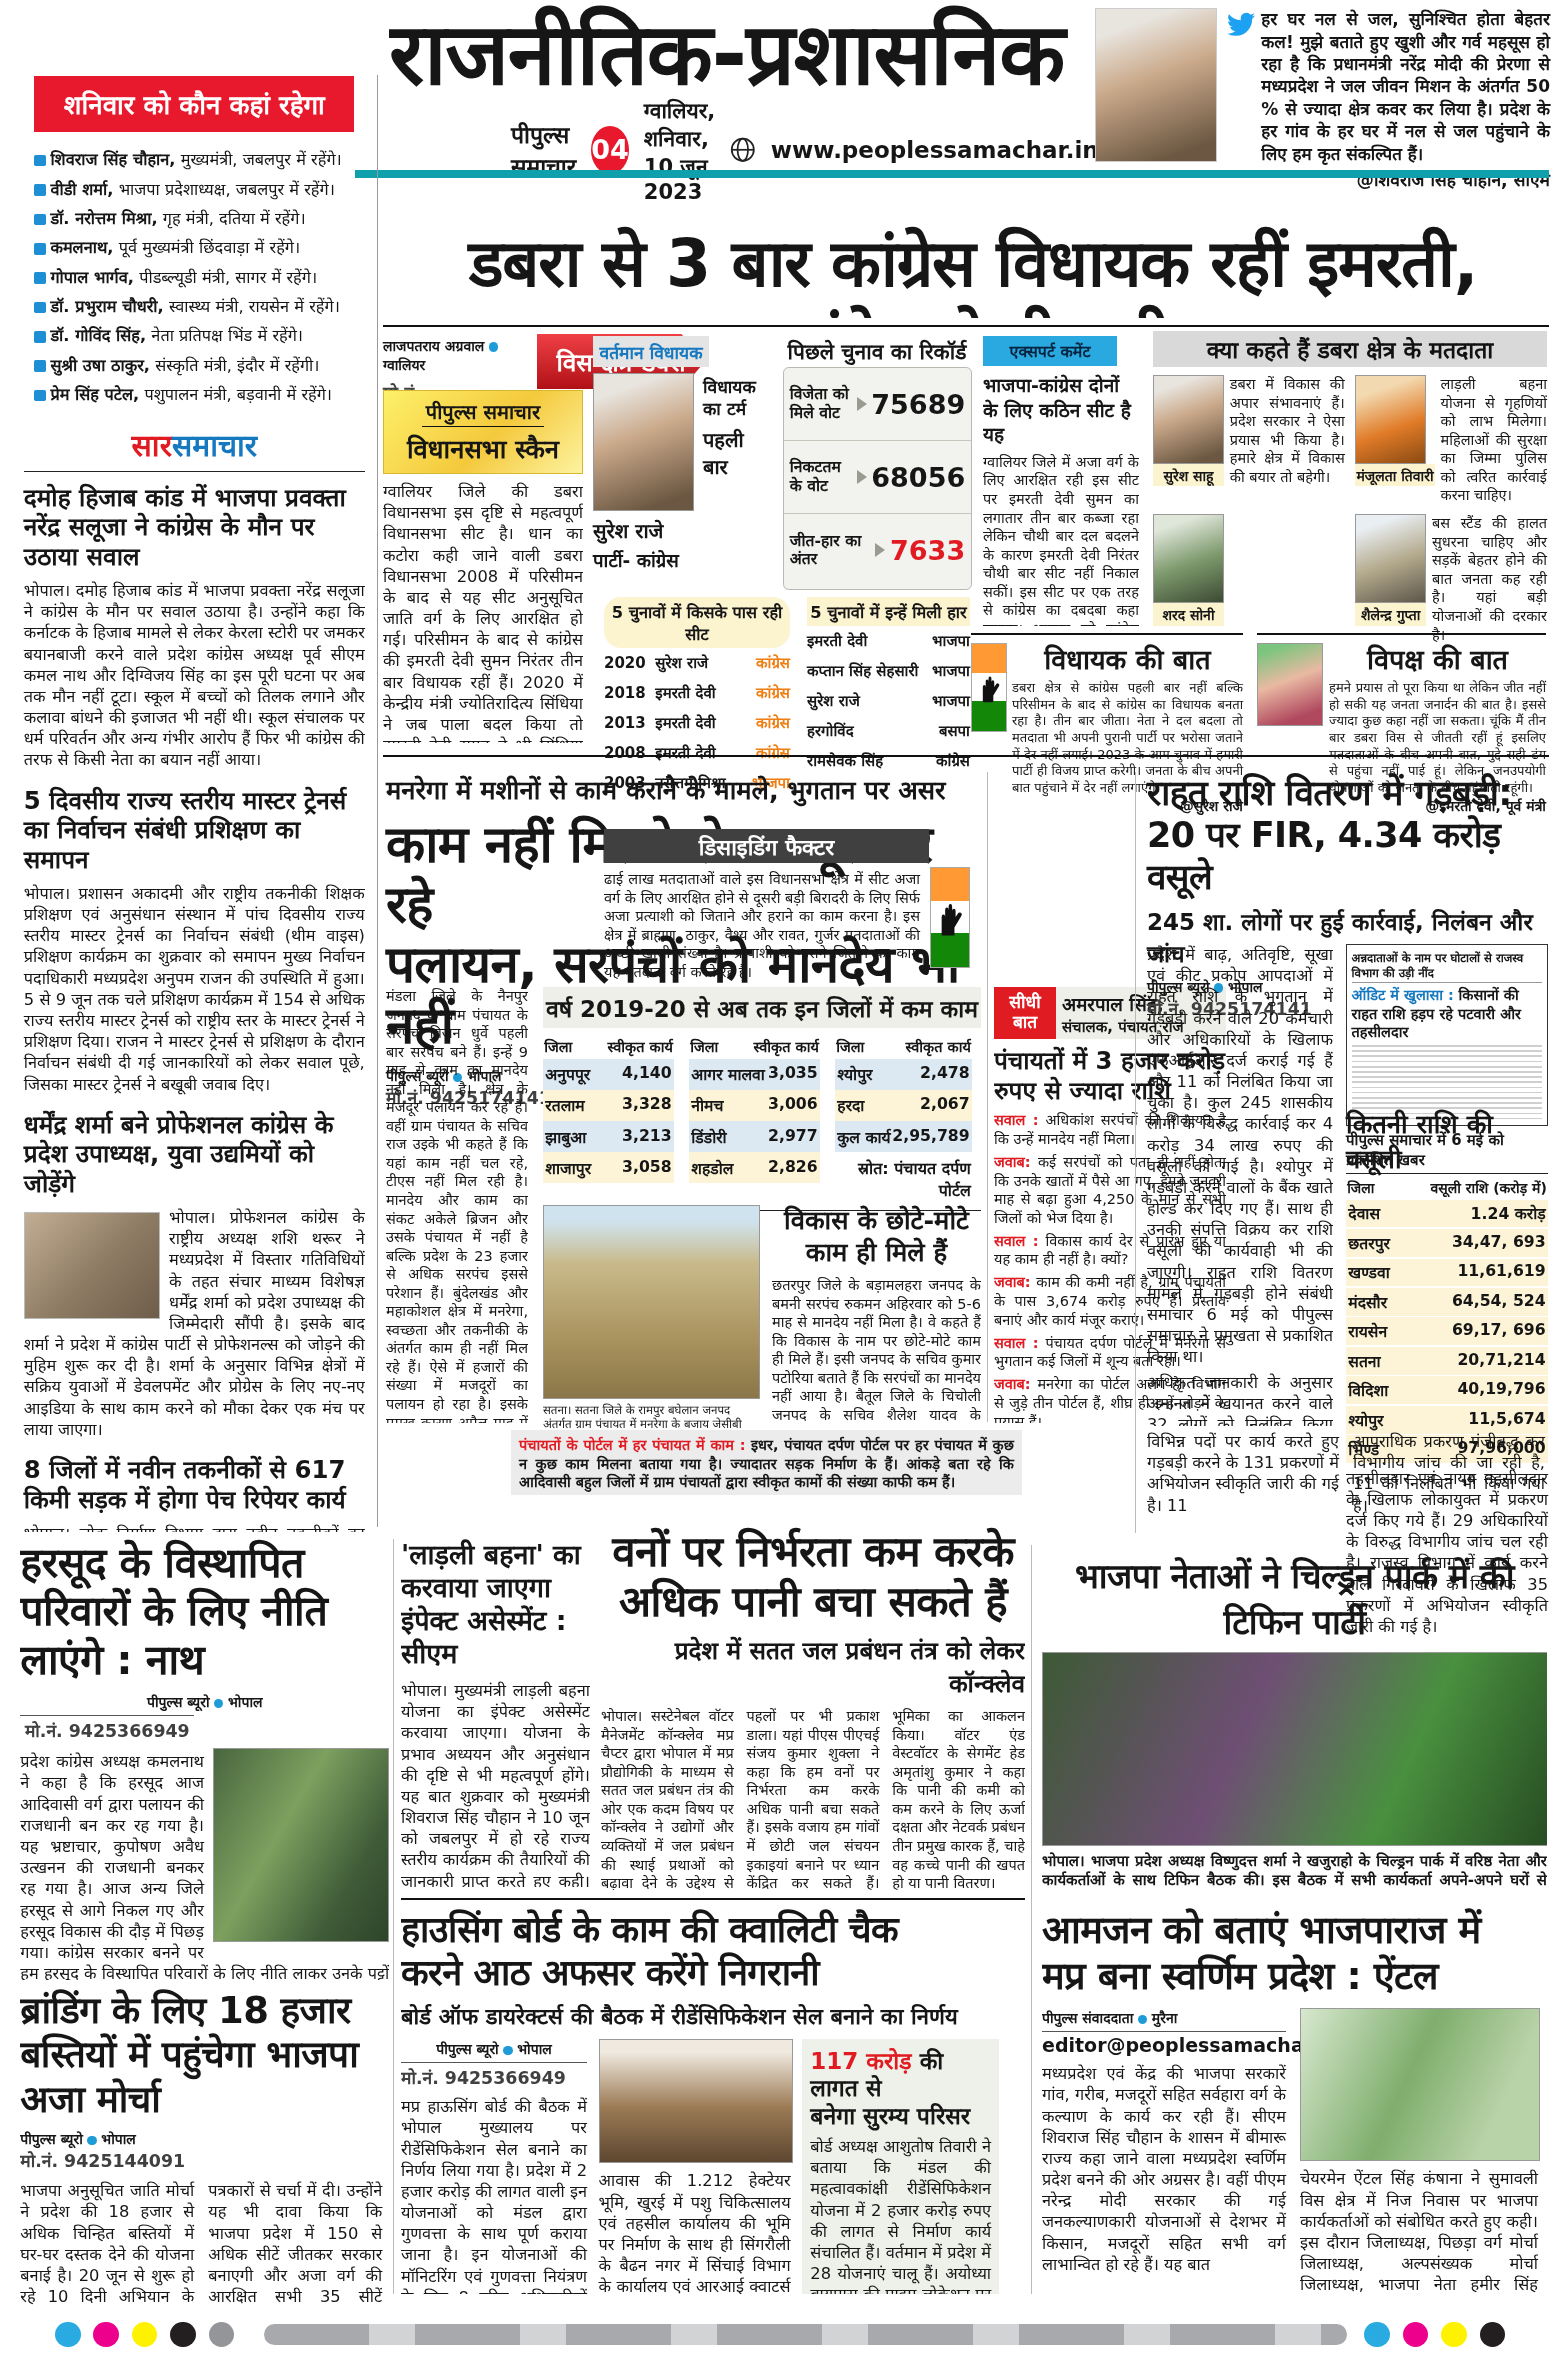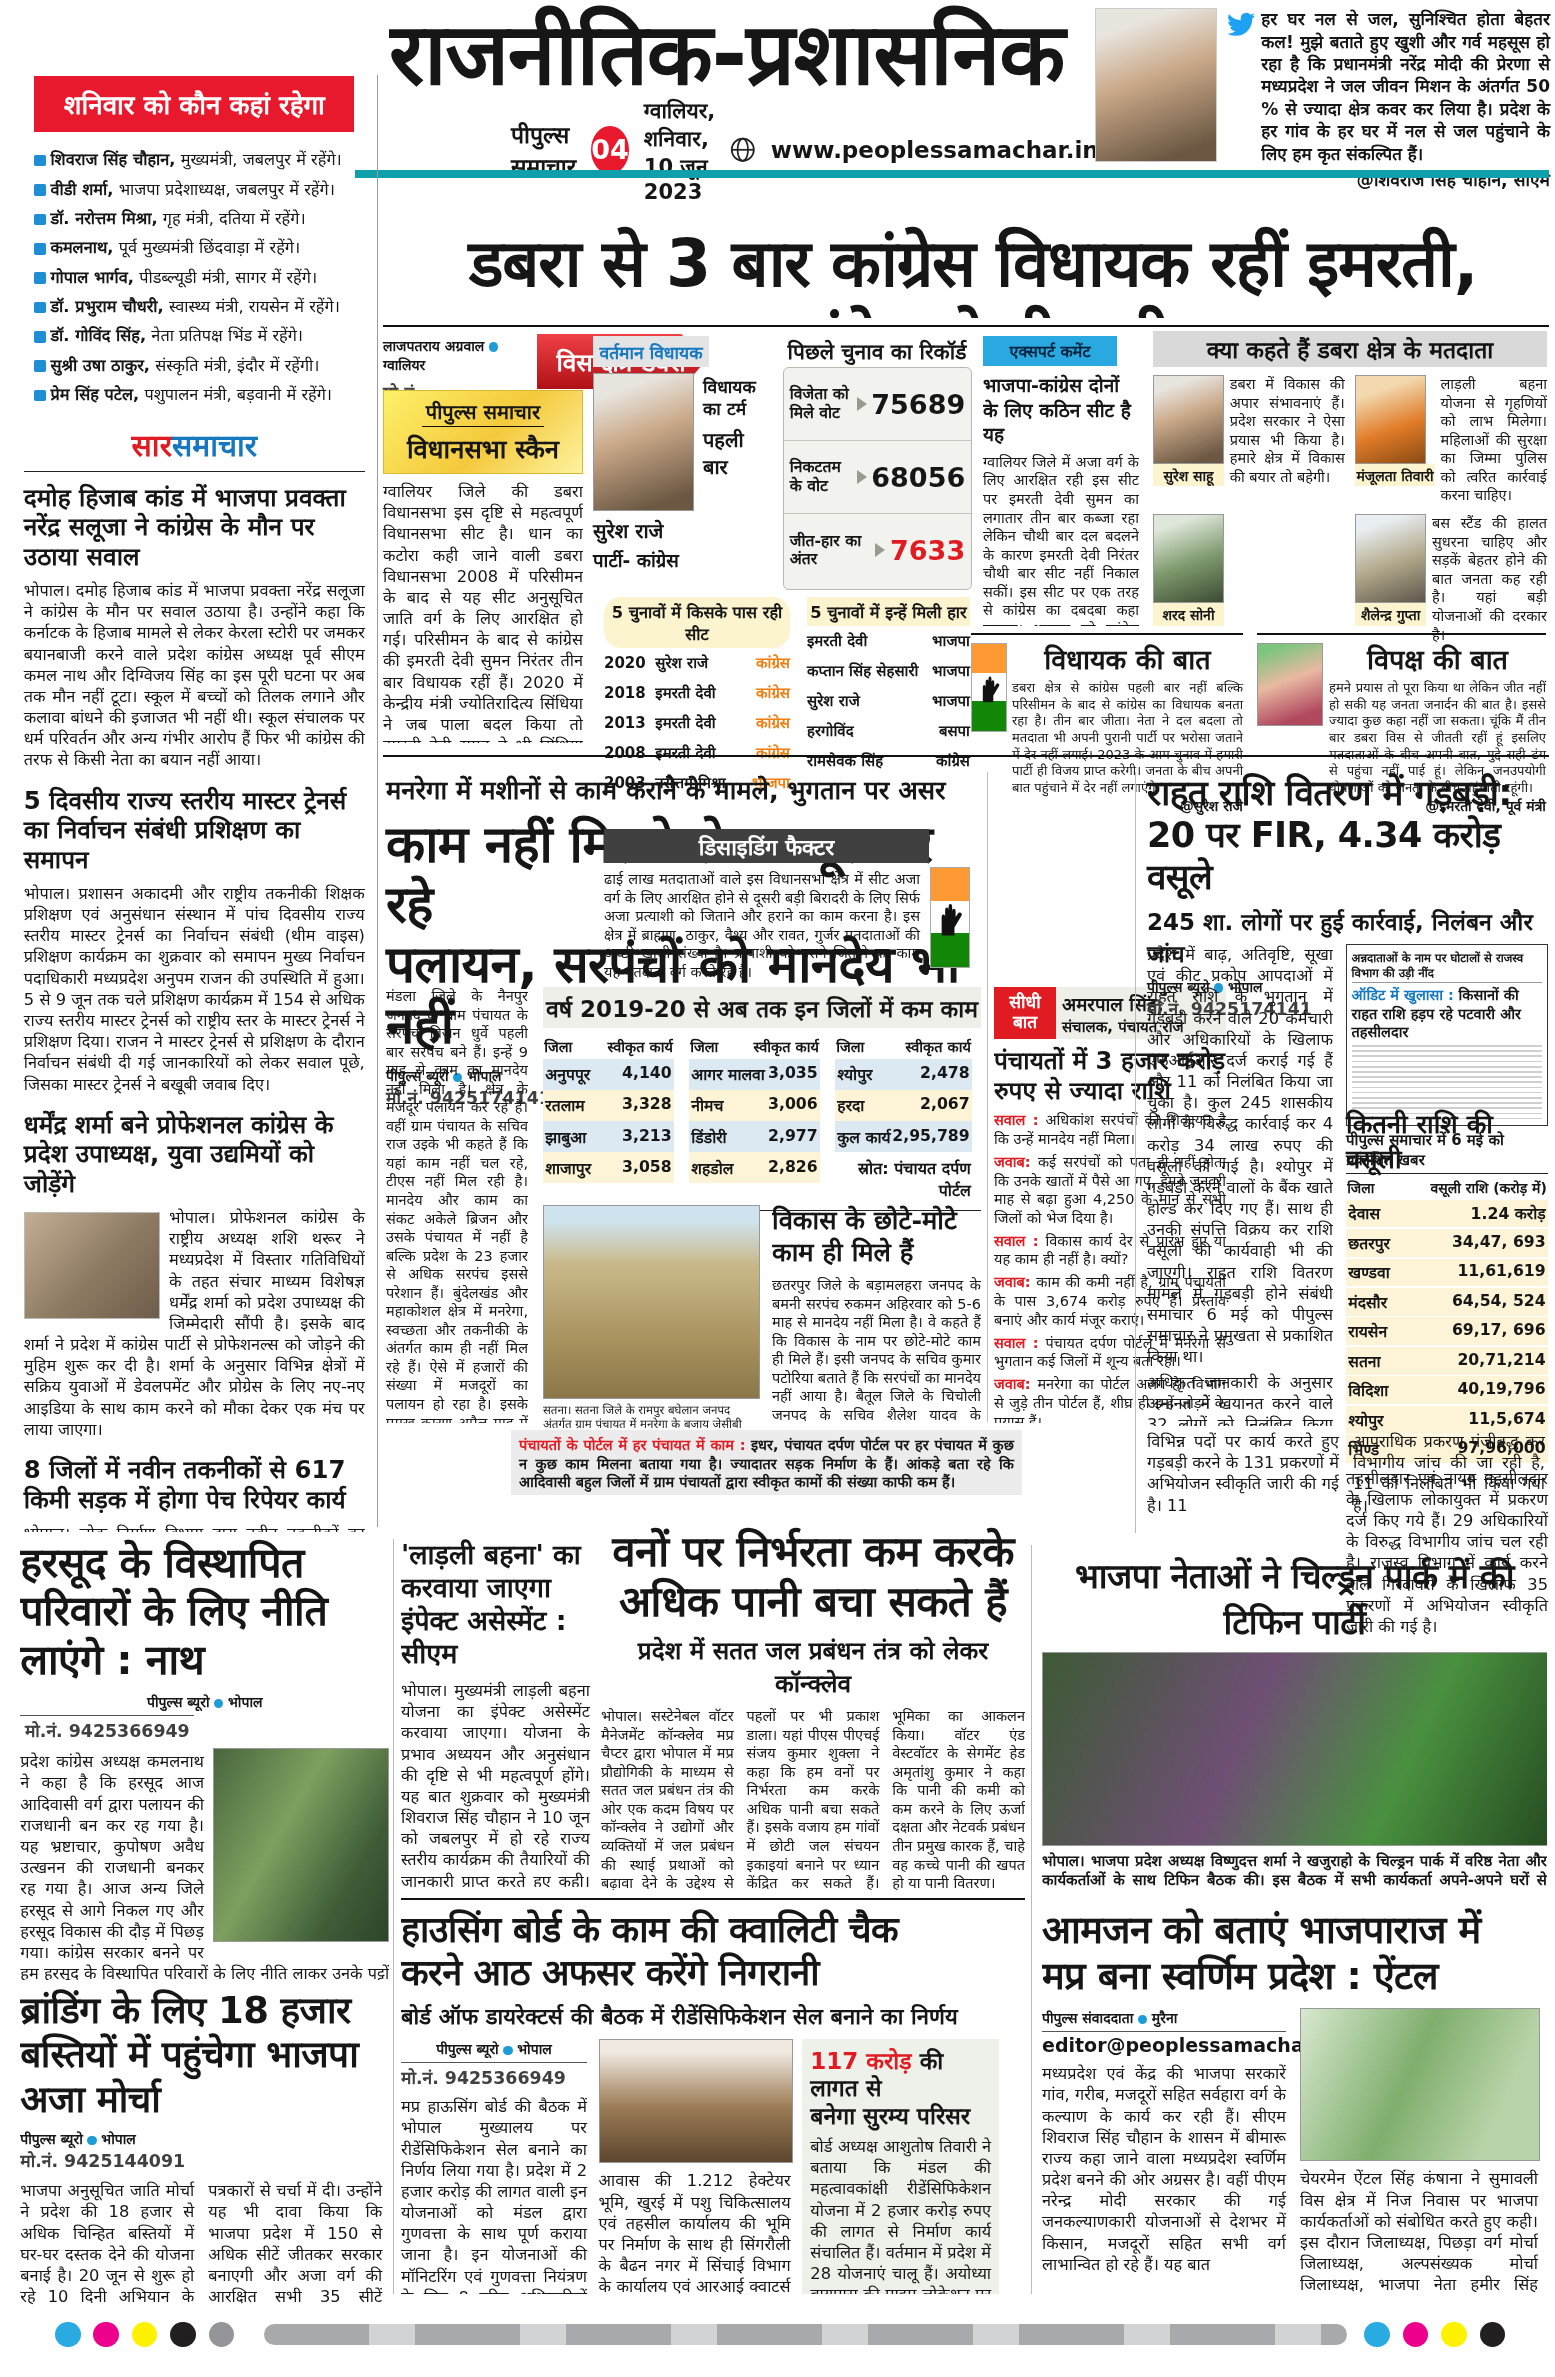--- a/index.html
+++ b/index.html
@@ -342,21 +342,21 @@
         <div class="b" style="font-size:16px;padding:4.6px 1.2px;text-align:right;">स्रोत: पंचायत दर्पण पोर्टल</div>
       </div>
     </div>
     <div style="border-top:1.2px solid #222;margin-top:4.6px;"></div>
   </div>
   <div class="ab" style="left:543px;top:1205px;width:215px;height:218px;">
     <div class="p-field" style="width:215px;height:192px;border:0.6px solid #999;"></div>
     <div style="font-size:11.6px;line-height:1.25;margin-top:3.5px;">सतना। सतना जिले के रामपुर बघेलान जनपद अंतर्गत ग्राम पंचायत में मनरेगा के बजाय जेसीबी मशीन से कार्य कराया जा रहा है।</div>
   </div>
   <div class="ab clip" style="left:772px;top:1205px;width:209px;height:218px;">
-    <div class="xb" style="font-size:25.6px;line-height:1.25;">विकास के छोटे-मोटे काम ही मिले हैं</div>
+    <div class="xb" style="font-size:25.6px;line-height:1.25;text-align:center;">विकास के छोटे-मोटे काम ही मिले हैं</div>
     <div class="smalltxt j" style="margin-top:7px;">छतरपुर जिले के बड़ामलहरा जनपद के बमनी सरपंच रुकमन अहिरवार को 5-6 माह से मानदेय नहीं मिला है। वे कहते हैं कि विकास के नाम पर छोटे-मोटे काम ही मिले हैं। इसी जनपद के सचिव कुमार पटोरिया बताते हैं कि सरपंचों का मानदेय नहीं आया है। बैतूल जिले के चिचोली जनपद के सचिव शैलेश यादव के अनुसार पिछले साल से इस साल ज्यादा काम मिले हैं।</div>
   </div>
 
   <div class="vr" style="left:987px;top:772px;height:650px;background:#bbb;"></div>
   <div class="ab clip" style="left:994px;top:987px;width:232px;height:436px;">
     <div style="display:flex;">
       <div style="background:#e11b22;color:#fff;font-weight:800;font-size:17.4px;width:53px;padding:4.6px;line-height:1.2;text-align:center;">सीधी बात</div>
       <div style="background:#efefea;flex:1;padding:3.5px 5.8px;">
         <div class="xb" style="font-size:18.6px;">अमरपाल सिंह,</div>
         <div class="b" style="font-size:15px;">संचालक, पंचायत राज</div>
@@ -470,21 +470,21 @@
   <div class="ab clip" style="left:401px;top:1539px;width:189px;height:348px;">
     <div class="xb" style="font-size:27px;line-height:1.22;">'लाड़ली बहना' का करवाया जाएगा इंपेक्ट असेस्मेंट : सीएम</div>
     <div class="bodytxt j" style="margin-top:9.3px;">भोपाल। मुख्यमंत्री लाड़ली बहना योजना का इंपेक्ट असेस्मेंट करवाया जाएगा। योजना के प्रभाव अध्ययन और अनुसंधान की दृष्टि से भी महत्वपूर्ण होंगे। यह बात शुक्रवार को मुख्यमंत्री शिवराज सिंह चौहान ने 10 जून को जबलपुर में हो रहे राज्य स्तरीय कार्यक्रम की तैयारियों की जानकारी प्राप्त करते हुए कही। उन्होंने कहा कि योजना प्रशासनिक दक्षता और समस्त अमले के परिश्रम का उदाहरण है।</div>
   </div>
 
   <div class="ab clip" style="left:601px;top:1527px;width:424px;height:363px;">
     <div class="xb c" style="font-size:42px;line-height:1.18;letter-spacing:-0.6px;">
       <div>वनों पर निर्भरता कम करके</div>
         <div>अधिक पानी बचा सकते हैं</div>
     </div>
-    <div class="xb c" style="font-size:24.4px;margin-top:7px;">प्रदेश में सतत जल प्रबंधन तंत्र को लेकर कॉन्क्लेव</div>
+    <div class="xb c" style="font-size:24.4px;margin-top:7px;text-align:right;">प्रदेश में सतत जल प्रबंधन तंत्र को लेकर कॉन्क्लेव</div>
     <div class="smalltxt j" style="margin-top:8.1px;column-count:3;column-gap:12.8px;">भोपाल। सस्टेनेबल वॉटर मैनेजमेंट कॉन्क्लेव मप्र चैप्टर द्वारा भोपाल में मप्र प्रौद्योगिकी के माध्यम से सतत जल प्रबंधन तंत्र की ओर एक कदम विषय पर कॉन्क्लेव ने उद्योगों और व्यक्तियों में जल प्रबंधन की स्थाई प्रथाओं को बढ़ावा देने के उद्देश्य से नाइडर इलेक्ट्रिक द्वारा शुरू की गई स्थिरता पहलों पर भी प्रकाश डाला। यहां पीएस पीएचई संजय कुमार शुक्ला ने कहा कि हम वनों पर निर्भरता कम करके अधिक पानी बचा सकते हैं। इसके वजाय हम गांवों में छोटी जल संचयन इकाइयां बनाने पर ध्यान केंद्रित कर सकते हैं। उन्होंने विशेष रूप से जल प्रबंधन में प्रौद्योगिकी की भूमिका का आकलन किया। वॉटर एंड वेस्टवॉटर के सेगमेंट हेड अमृतांशु कुमार ने कहा कि पानी की कमी को कम करने के लिए ऊर्जा दक्षता और नेटवर्क प्रबंधन तीन प्रमुख कारक हैं, चाहे वह कच्चे पानी की खपत हो या पानी वितरण।</div>
   </div>
 
   <div class="hrule" style="left:401px;top:1898px;width:624px;height:1.7px;"></div>
   <div class="ab clip" style="left:401px;top:1908px;width:624px;height:386px;">
     <div class="xb" style="font-size:36px;line-height:1.2;letter-spacing:-0.6px;width:557px;">
       <div>हाउसिंग बोर्ड के काम की क्वालिटी चैक</div>
         <div>करने आठ अफसर करेंगे निगरानी</div>
     </div>
     <div class="xb" style="font-size:22px;margin-top:5.8px;">बोर्ड ऑफ डायरेक्टर्स की बैठक में रीडेंसिफिकेशन सेल बनाने का निर्णय</div>

